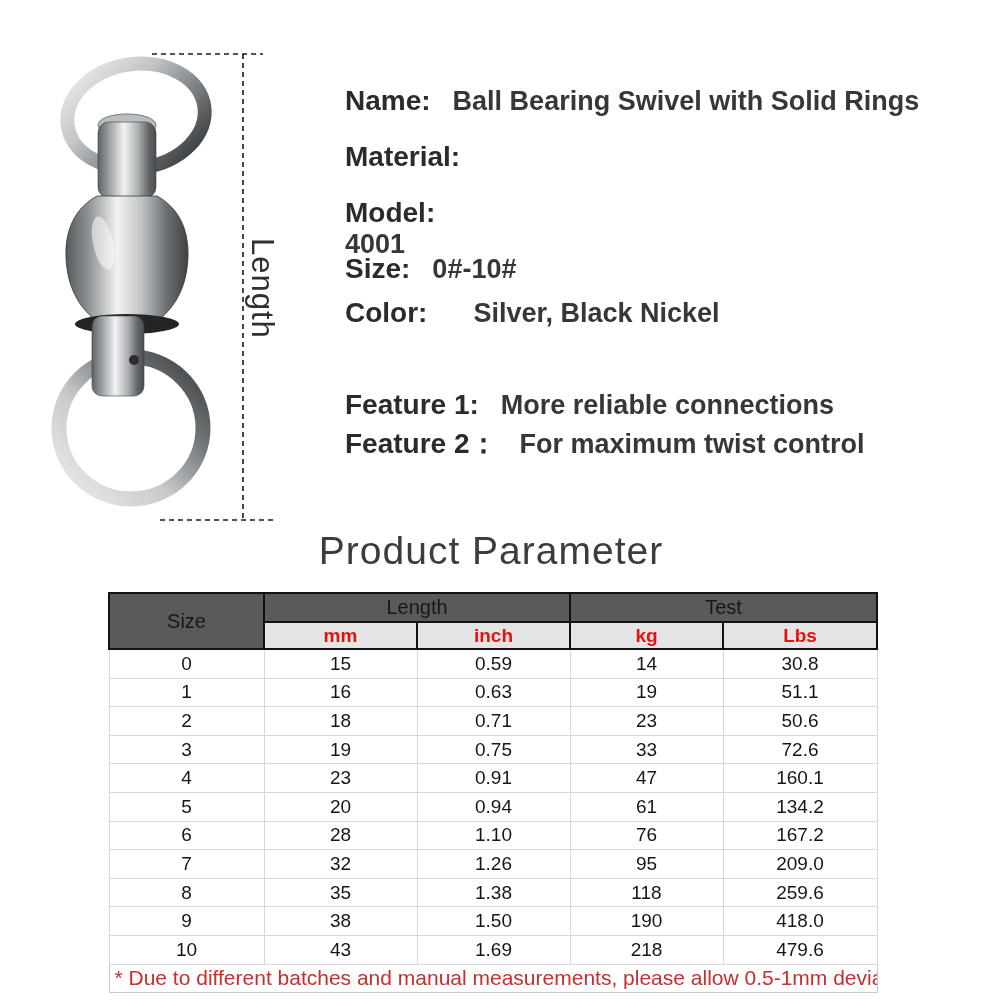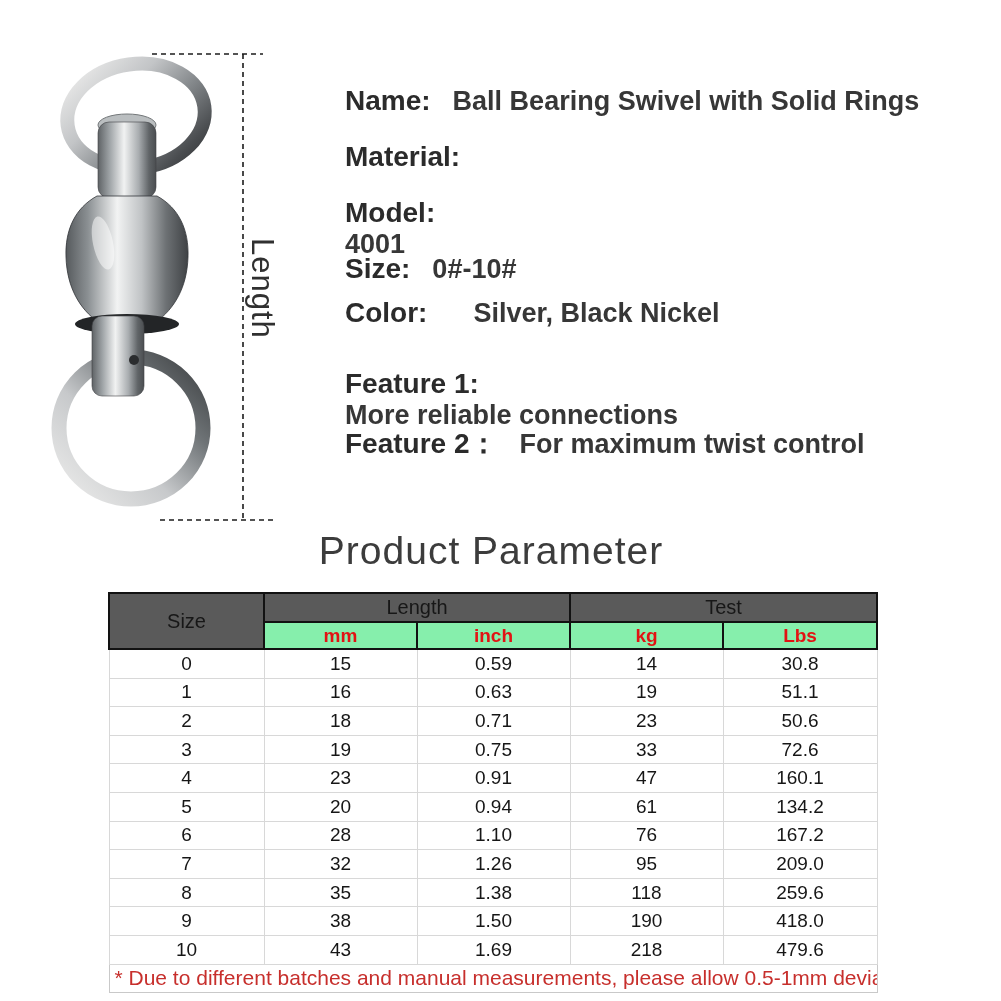--- a/index.html
+++ b/index.html
@@ -11,21 +11,21 @@
   .photo-panel { position:absolute; left:0; top:0; width:335px; height:545px; }
 
   
   .specs { position:absolute; left:345px; top:0; width:650px; }
   .spec-line { position:absolute; left:0; white-space:nowrap; display:flex; align-items:baseline; }
   .spec-line.l0 { top:85px; }
   .spec-line.l1 { top:141px; }
   .spec-line.l2 { top:197px;flex-direction:column; }
   .spec-line.l3 { top:253px; }
   .spec-line.l4 { top:297px;gap:24px; }
-  .spec-line.l5 { top:368px;flex-direction:column; }
+  .spec-line.l5 { top:389px; }
   .spec-line.l6 { top:425px; }
   .spec-label { font-weight:bold; font-size:28px; color:#2b2b2b; margin-right:22px; }
   .spec-value { font-size:27px; color:#373737;font-weight:bold; }
 
   
   .section-title {
     position:absolute; top:529px; left:103px; width:776px;
     text-align:center; font-size:39px; color:#3c3c3c; letter-spacing:1px;
   }
 
@@ -34,21 +34,21 @@
     position:absolute; left:108px; top:592px; width:768px;
     border-collapse:collapse; table-layout:fixed;
     font-size:19px; color:#161616;
   }
   .param-table th, .param-table td { padding:0; text-align:center; overflow:hidden; }
   th.hdark {
     background:#5a5a5a; color:#171717; border:2px solid #121212;
     font-weight:400; font-size:20px; height:27px;
   }
   th.hlight {
-    background:#86efac; color:#e21313; border:2px solid #121212;
+    background:#e5e5e5; color:#e21313; border:2px solid #121212;
     font-weight:bold; font-size:19px; height:25px;
   }
   .param-table tbody td { border:1px solid #d8d8d8; height:27.6px; font-size:19px; }
   .param-table tfoot td.note {
     border:1px solid #c9c9c9; height:27px;
     color:#c72f2c; font-size:21px; text-align:left; padding-left:5px; white-space:nowrap;
   }
 </style>
 </head>
 <body>

